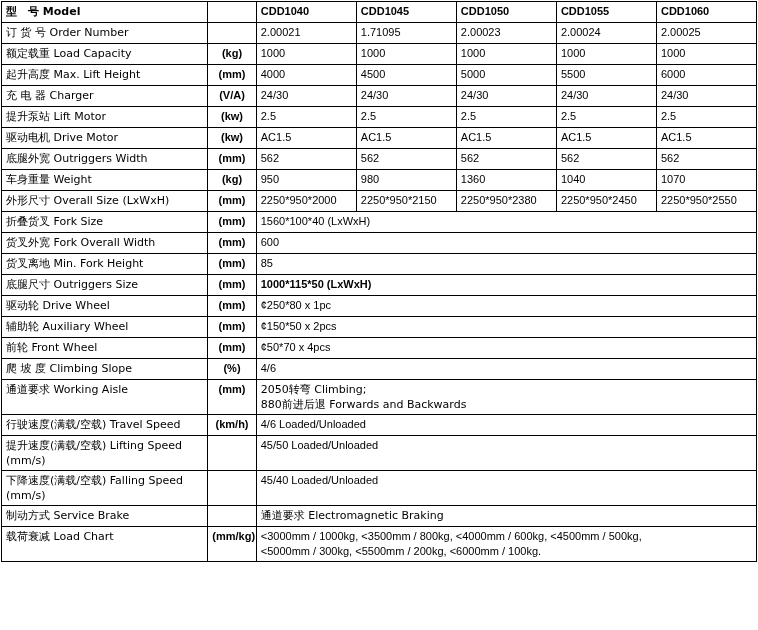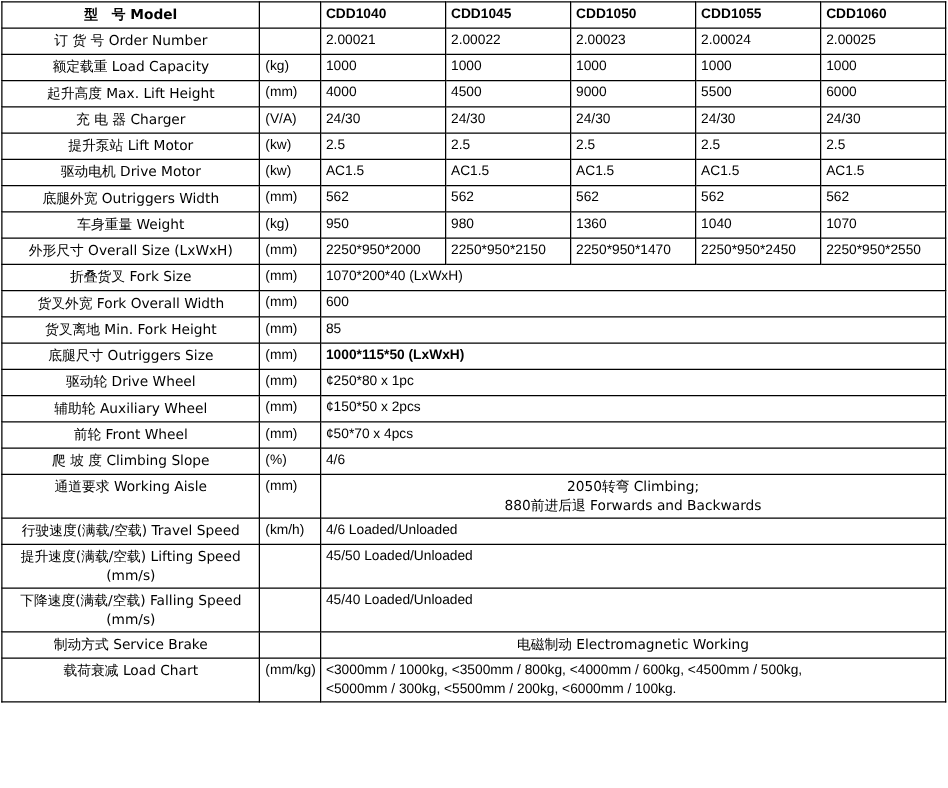--- a/index.html
+++ b/index.html
@@ -35,28 +35,28 @@
   col.c-label { width: 200px; }
   col.c-unit  { width: 47px; }
   col.c-v     { width: 97px; }
 
   td.label {
     border-right: none;
     padding-left: 6px;
   }
   td.unit {
     border-left: none;
-    text-align: left;
+    text-align: center;
     padding-right: 6px;
-    font-weight: normal;
+    font-weight: bold;
   }
   td.val {
     padding-left: 6px;
   }
-  .zh { font-family: "DejaVu Sans", sans-serif; text-align: center; }
+  .zh { font-family: "DejaVu Sans", sans-serif; }
   .bold { font-weight: bold; }
   .wrapcell { white-space: normal; }
   .model-head { font-weight: bold; }
 </style>
 </head>
 <body>
 
 <table class="spec">
   <colgroup>
     <col class="c-label">
@@ -75,40 +75,40 @@
       <td class="val model-head">CDD1045</td>
       <td class="val model-head">CDD1050</td>
       <td class="val model-head">CDD1055</td>
       <td class="val model-head">CDD1060</td>
     </tr>
 
     <tr>
       <td class="label zh">订 货 号 Order Number</td>
       <td class="unit"></td>
       <td class="val">2.00021</td>
-      <td class="val">2.00022</td>
+      <td class="val">1.71095</td>
       <td class="val">2.00023</td>
       <td class="val">2.00024</td>
       <td class="val">2.00025</td>
     </tr>
     <tr>
       <td class="label zh">额定载重  Load Capacity</td>
       <td class="unit">(kg)</td>
       <td class="val">1000</td>
       <td class="val">1000</td>
       <td class="val">1000</td>
       <td class="val">1000</td>
       <td class="val">1000</td>
     </tr>
     <tr>
       <td class="label zh">起升高度 Max. Lift Height</td>
       <td class="unit">(mm)</td>
       <td class="val">4000</td>
       <td class="val">4500</td>
-      <td class="val">9000</td>
+      <td class="val">5000</td>
       <td class="val">5500</td>
       <td class="val">6000</td>
     </tr>
     <tr>
       <td class="label zh">充 电 器 Charger</td>
       <td class="unit">(V/A)</td>
       <td class="val">24/30</td>
       <td class="val">24/30</td>
       <td class="val">24/30</td>
       <td class="val">24/30</td>
@@ -148,29 +148,29 @@
       <td class="val">980</td>
       <td class="val">1360</td>
       <td class="val">1040</td>
       <td class="val">1070</td>
     </tr>
     <tr>
       <td class="label zh">外形尺寸 Overall Size (LxWxH)</td>
       <td class="unit">(mm)</td>
       <td class="val">2250*950*2000</td>
       <td class="val">2250*950*2150</td>
-      <td class="val">2250*950*1470</td>
+      <td class="val">2250*950*2380</td>
       <td class="val">2250*950*2450</td>
       <td class="val">2250*950*2550</td>
     </tr>
 
     <tr>
       <td class="label zh">折叠货叉 Fork Size</td>
       <td class="unit">(mm)</td>
-      <td class="val" colspan="5">1070*200*40 (LxWxH)</td>
+      <td class="val" colspan="5">1560*100*40 (LxWxH)</td>
     </tr>
     <tr>
       <td class="label zh">货叉外宽 Fork Overall Width</td>
       <td class="unit">(mm)</td>
       <td class="val" colspan="5">600</td>
     </tr>
     <tr>
       <td class="label zh">货叉离地 Min. Fork Height</td>
       <td class="unit">(mm)</td>
       <td class="val" colspan="5">85</td>
@@ -230,21 +230,21 @@
         <div>下降速度(满载/空载) Falling Speed</div>
         <div>(mm/s)</div>
       </td>
       <td class="unit"></td>
       <td class="val" colspan="5">45/40 Loaded/Unloaded</td>
     </tr>
 
     <tr>
       <td class="label zh">制动方式 Service Brake</td>
       <td class="unit"></td>
-      <td class="val zh" colspan="5">电磁制动 Electromagnetic Working</td>
+      <td class="val zh" colspan="5">通道要求 Electromagnetic Braking</td>
     </tr>
 
     <tr>
       <td class="label zh">载荷衰减 Load Chart</td>
       <td class="unit">(mm/kg)</td>
       <td class="val wrapcell" colspan="5">
         <div>&lt;3000mm / 1000kg, &lt;3500mm / 800kg, &lt;4000mm / 600kg, &lt;4500mm / 500kg,</div>
         <div>&lt;5000mm / 300kg, &lt;5500mm / 200kg, &lt;6000mm / 100kg.</div>
       </td>
     </tr>

